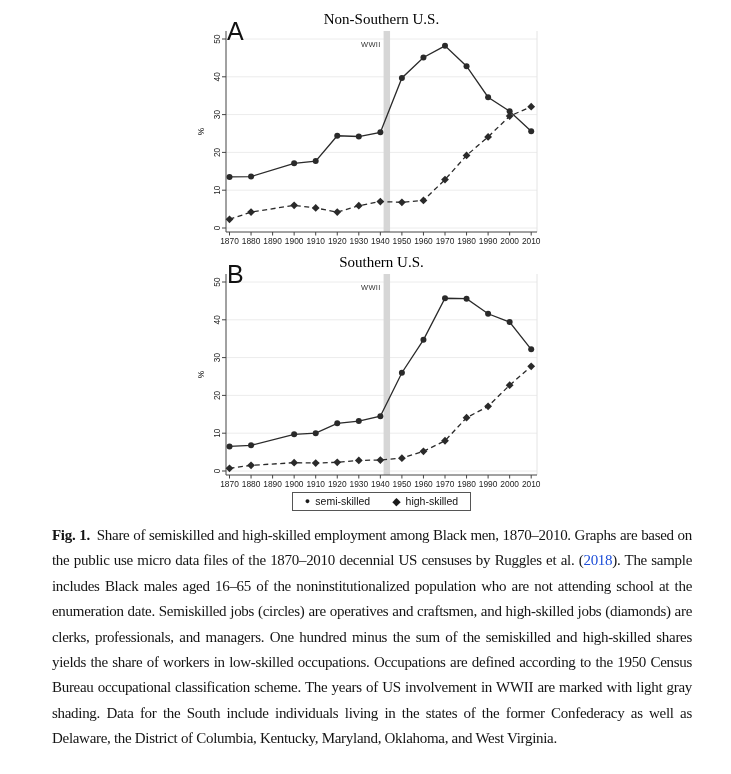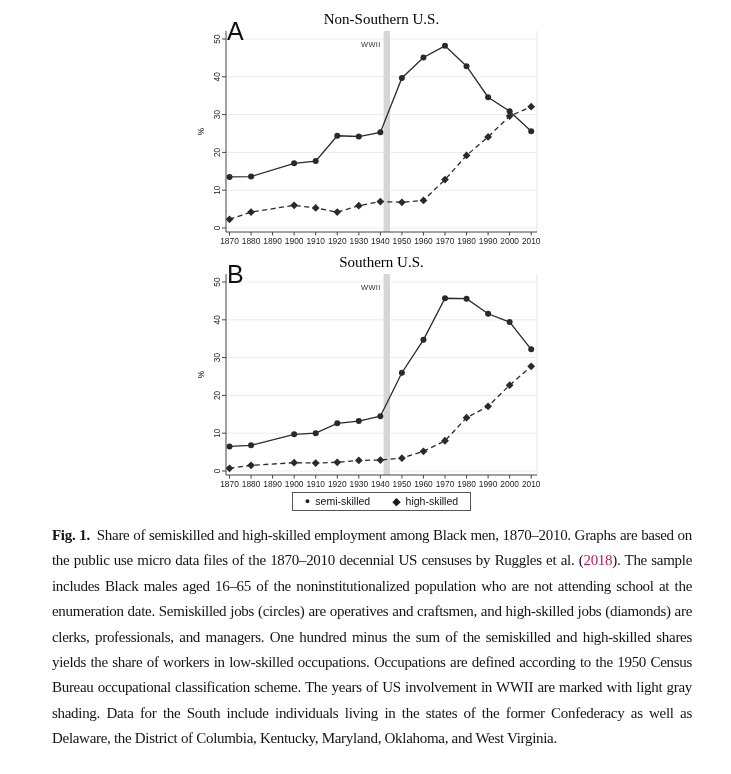--- a/index.html
+++ b/index.html
@@ -16,21 +16,21 @@
   .legend-box{border:1px solid #555;background:#fff;padding:2px 12px 3px 12px;display:flex;gap:22px;align-items:center;
               font:10.5px "Liberation Sans",sans-serif;color:#111;}
   .legend-item{display:flex;align-items:center;gap:5px;}
   .mk{color:#1a1a1a;line-height:1;}
   .mk-circle{font-size:9px;}
   .mk-diamond{font-size:11px;}
   .caption{position:absolute;left:52px;top:523px;width:640px;margin:0;
            font-family:"Liberation Serif",serif;font-size:15px;line-height:25.4px;
            letter-spacing:-0.3px;color:#141414;text-align:justify;}
   .fig-label{margin-right:7px;font-weight:bold;margin-top:8px;}
-  .cite{color:#be185d;text-decoration:none;cursor:pointer;}
+  .cite{color:#1d4ed8;text-decoration:none;cursor:pointer;}
 </style>
 </head>
 <body>
 
 <div class="page">
 
   <svg id="panelA" class="panel" width="372" height="243">
       <g>
         <line x1="43" x2="354" y1="220" y2="220" stroke="#ececec" stroke-width="1"></line>
         <line x1="43" x2="354" y1="182.2" y2="182.2" stroke="#ececec" stroke-width="1"></line>

